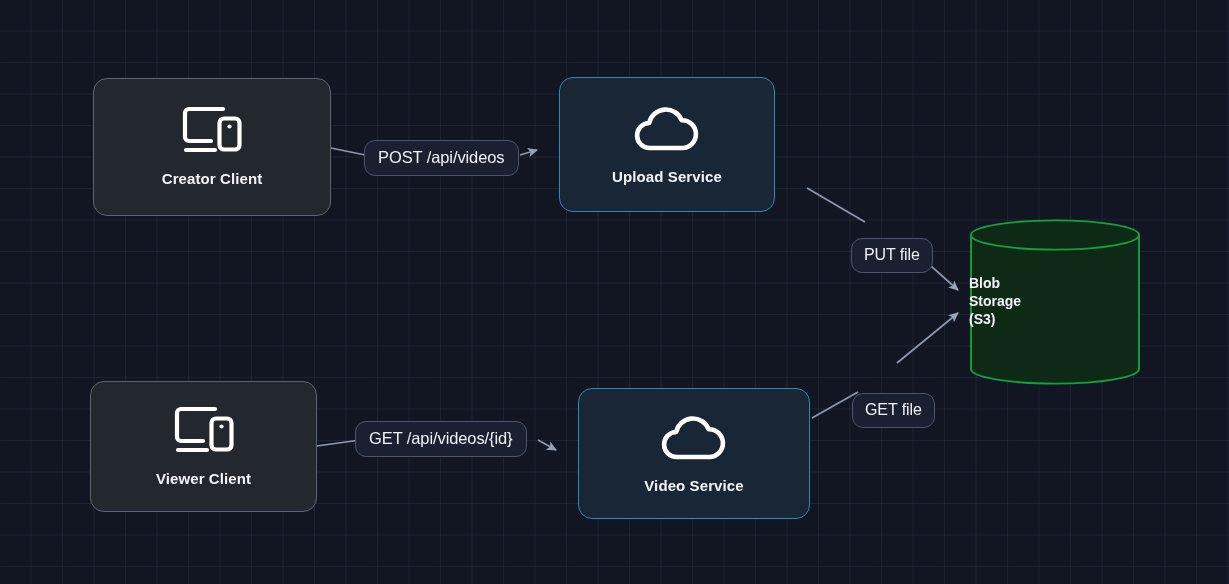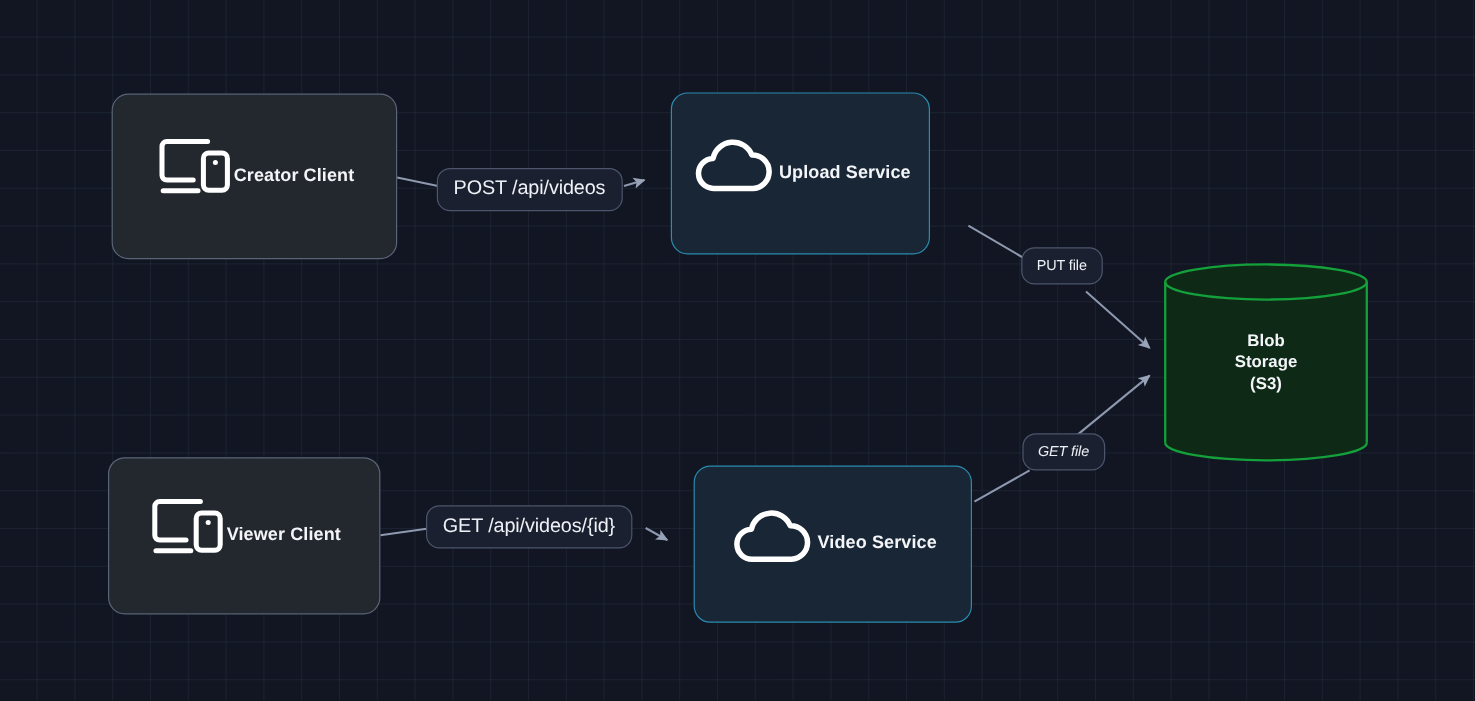--- a/index.html
+++ b/index.html
@@ -25,21 +25,21 @@
     position: absolute;
     left: 0; top: 0;
     width: 1229px;
     height: 584px;
     pointer-events: none;
   }
   .node {
     position: absolute;
     box-sizing: border-box;
     display: flex;
-    flex-direction: row;
+    flex-direction: column;
     align-items: center;
     justify-content: center;
   }
   .node-client {
     background: #23272e;
     border: 1.6px solid #5b6477;
     border-radius: 14px;
   }
   .node-service {
     background: #182635;
@@ -58,43 +58,44 @@
     display: block;
     margin-bottom: 9px;
   }
   .cylinder {
     position: absolute;
   }
   .cyl-label {
     position: absolute;
     left: 0;
     width: 100%;
-    text-align: center;
+    text-align: left;
     color: #f3f5f8;
     font-size: 14px;
     font-weight: bold;
     line-height: 1.28;
     white-space: pre-line;
   }
   .edge-label {
     position: absolute;
     box-sizing: border-box;
     background: #1b2030;
     border: 1.4px solid #4c556b;
     border-radius: 11px;
     color: #eef1f6;
     font-size: 16.5px;
     line-height: 1;
     padding: 8px 13px 9px 13px;
     white-space: nowrap;
     letter-spacing: -0.1px;
   }
   .edge-label.small {
-    font-size: 12px;
+    font-size: 16px;
     padding: 8px 12px 9px 12px;
+    margin-top: 32px;
   }
 </style>
 </head>
 <body>
 
 <div id="canvas">
 
   <svg class="edges" viewBox="0 0 1229 584">
     <defs>
       <marker id="arrow" viewBox="0 0 10 10" refX="8.6" refY="5" markerWidth="6.2" markerHeight="6.2" orient="auto-start-reverse">
@@ -177,15 +178,15 @@
 Storage
 (S3)</span>
   </div>
 
   <div class="edge-label" style="left:364px; top:140px;text-align:center;">POST /api/videos</div>
 
   <div class="edge-label small" style="left:851px; top:206px;">PUT file</div>
 
   <div class="edge-label" style="left:355px; top:421px;border-radius:11px;">GET /api/videos/{id}</div>
 
-  <div class="edge-label small" style="left:852px; top:361px;font-style:italic;">GET file</div>
+  <div class="edge-label small" style="left:852px; top:361px;">GET file</div>
 
 </div>
 
 </body></html>

